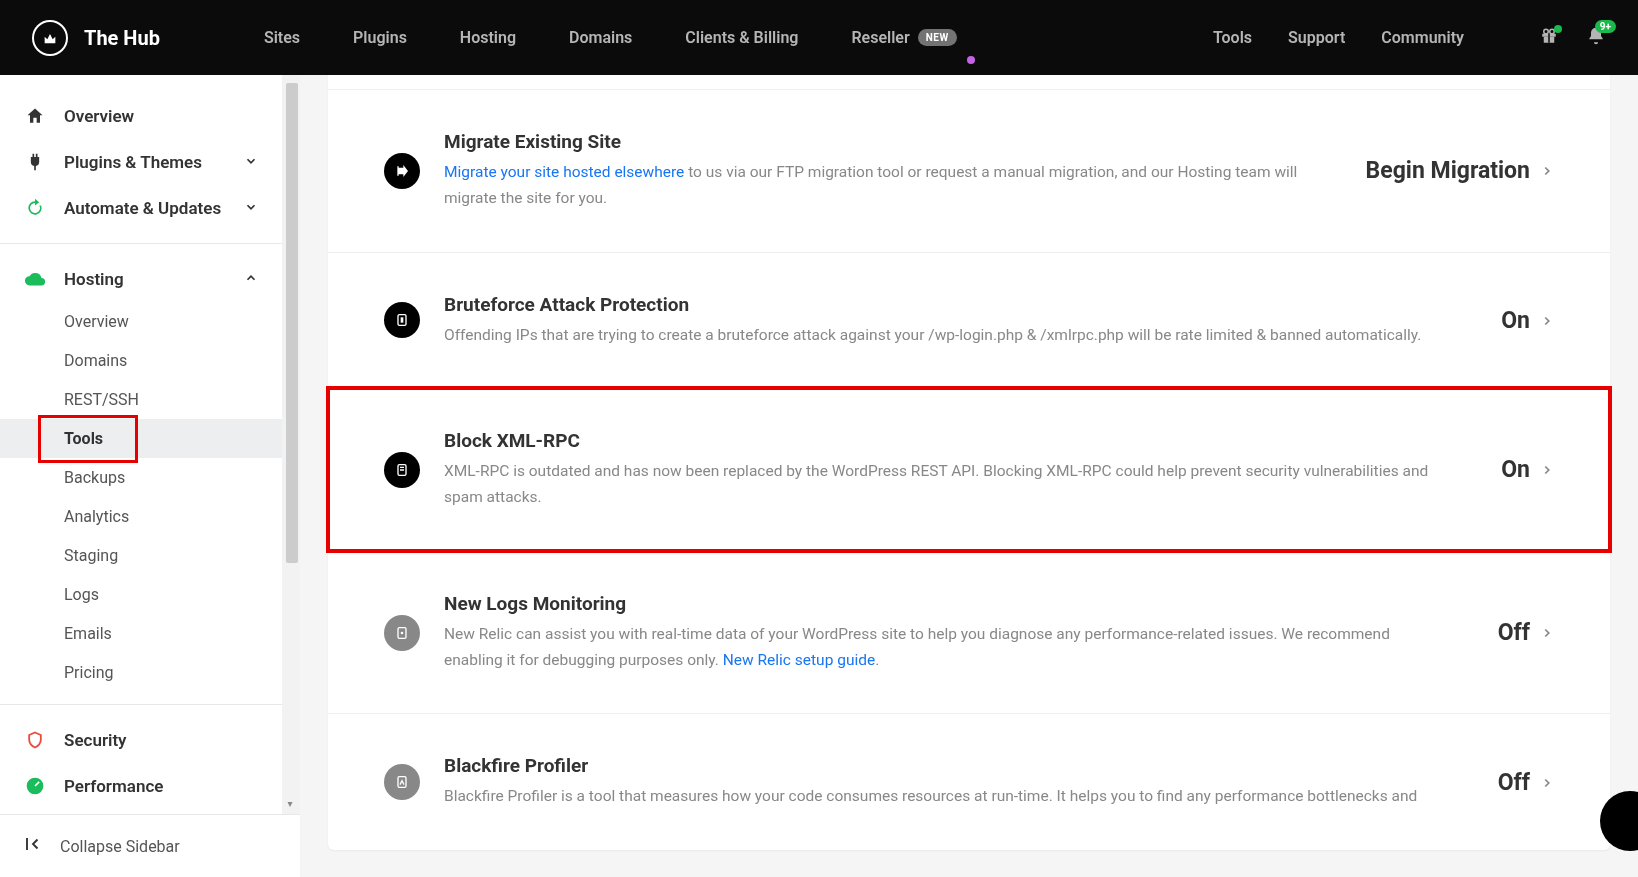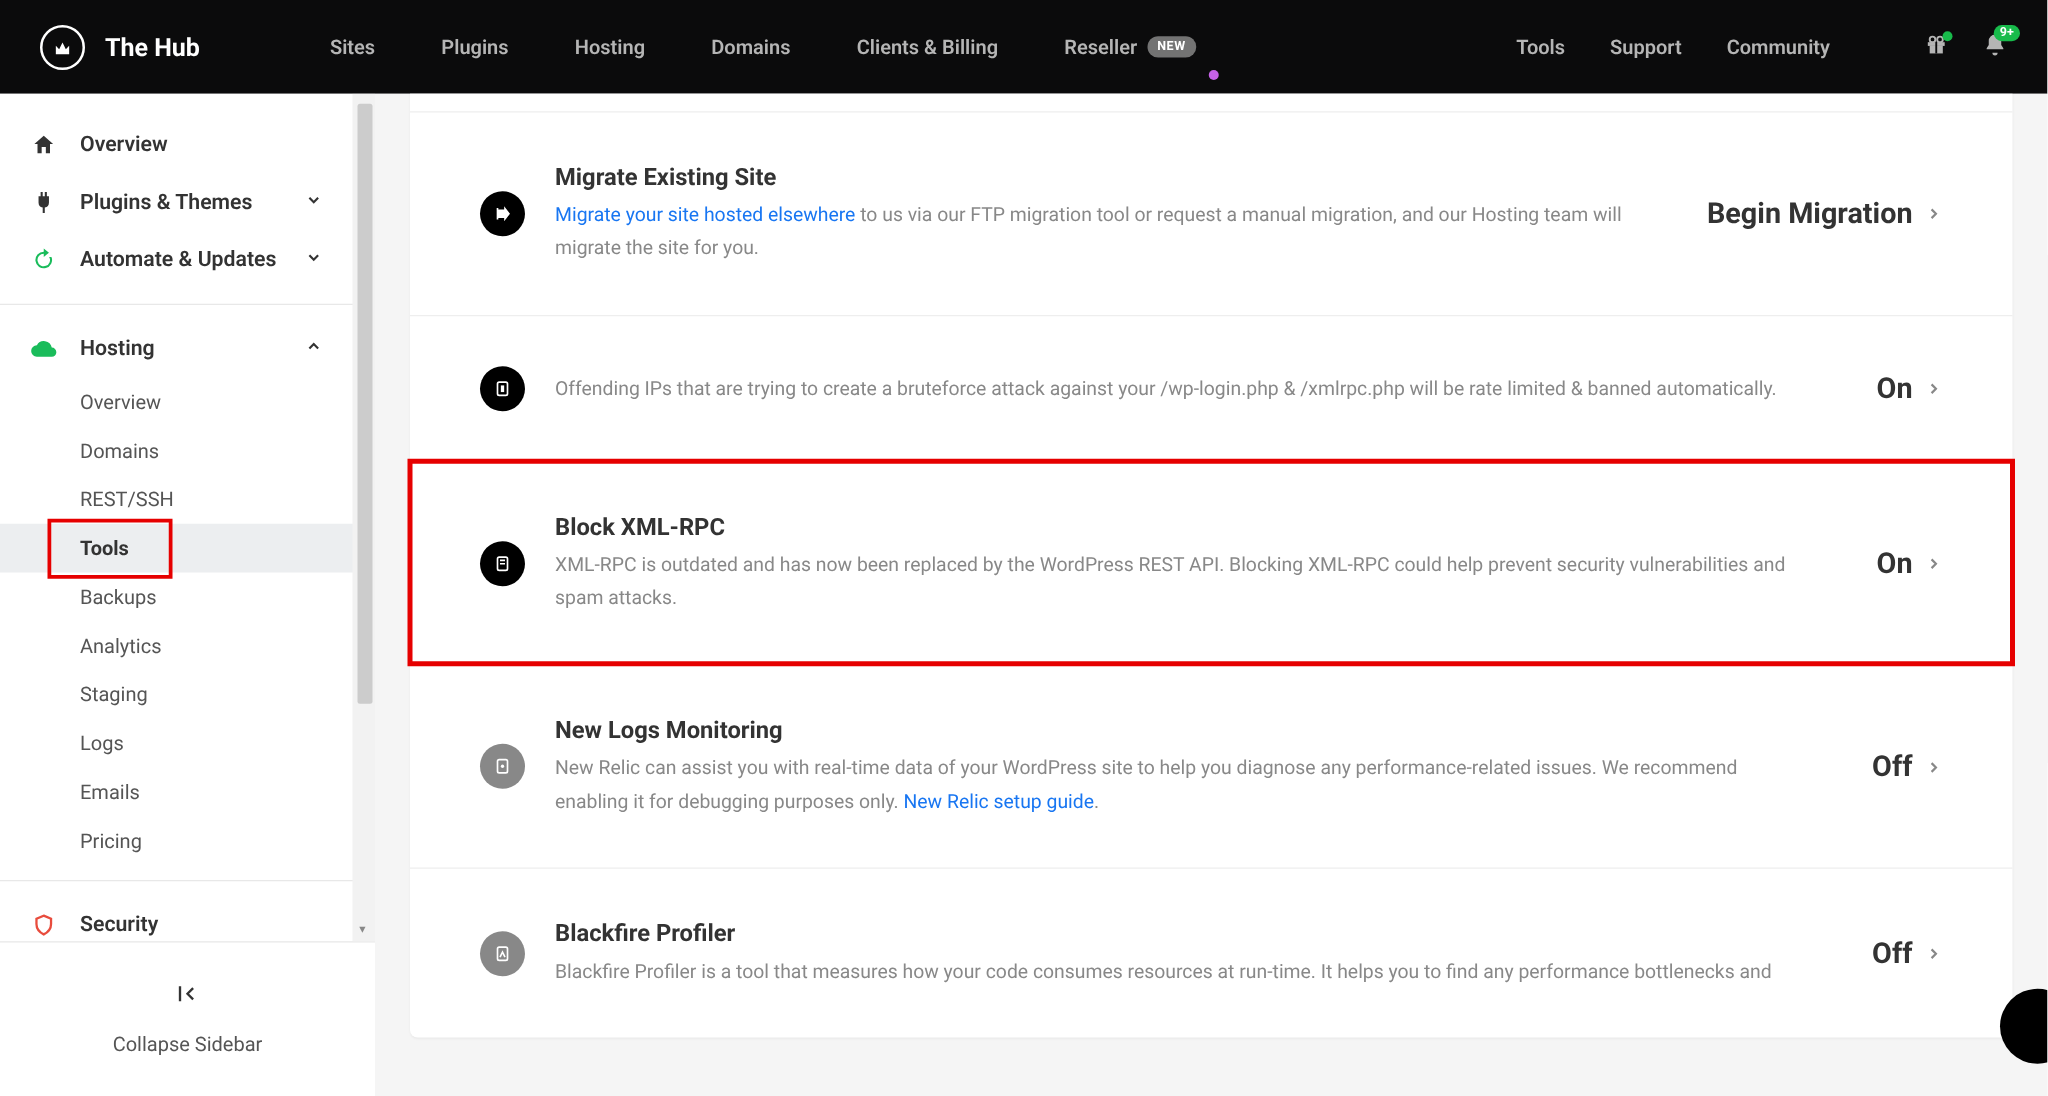--- a/index.html
+++ b/index.html
@@ -210,29 +210,28 @@
   position: absolute;
   left: 38px;
   top: -4px;
   width: 94px;
   height: 42px;
   border: 3px solid #e60000;
 }
 
 .collapse-bar {
   border-top: 1px solid #e8e8e8;
-  padding: 32px 24px;
+  padding: 20px 24px;
   display: flex;
   align-items: center;
   gap: 18px;
   font-size: 16px;
   color: #555;
   cursor: pointer;
   background: #fff;
-  flex-direction: column;
 }
 
 
 .main {
   flex: 1;
   overflow: hidden;
   background: #f5f5f5;
   position: relative;
 }
 .main-inner {
@@ -497,20 +496,21 @@
         </div>
 
         <div class="tool-row">
           <div class="tool-icon">
             <svg viewBox="0 0 24 24">
                 <rect x="6" y="4" width="12" height="16" rx="2" fill="none" stroke="#fff" stroke-width="2"></rect>
                 <rect x="10" y="8" width="4" height="8" fill="#fff"></rect>
               </svg>
           </div>
           <div class="tool-body">
+            <div class="tool-title">Bruteforce Attack Protection</div>
             <div class="tool-desc">Offending IPs that are trying to create a bruteforce attack against your /wp-login.php &amp; /xmlrpc.php will be rate limited &amp; banned automatically.</div>
           </div>
           <div class="tool-action">
             <span>On</span>
             <span class="chev">
               <svg width="14" height="14" viewBox="0 0 24 24" fill="none" stroke="#888" stroke-width="3">
                   <path d="M9 6l6 6-6 6"></path>
                 </svg>
             </span>
           </div>

